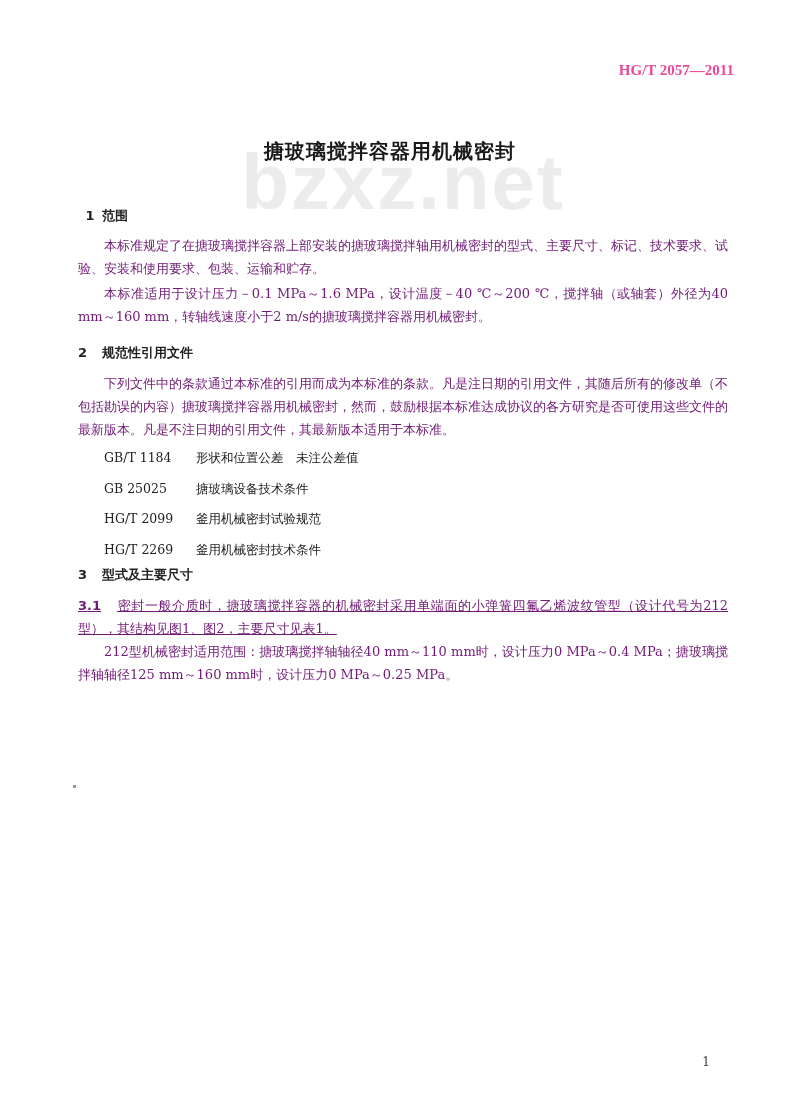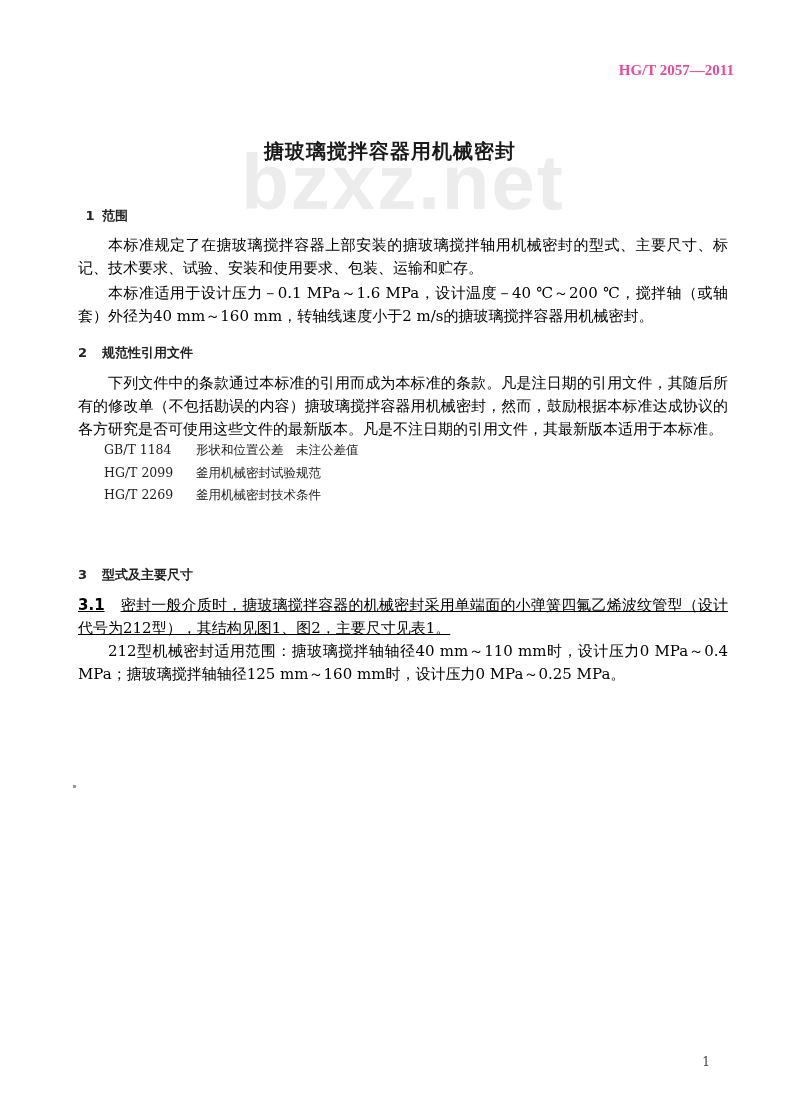--- a/index.html
+++ b/index.html
@@ -20,27 +20,27 @@
     position: absolute; left: 0; width: 780px; top: 138px; text-align: center;
     font-family: "DejaVu Sans", sans-serif; font-weight: bold; font-size: 20px; letter-spacing: 1px;
     color: #1a1a1a; z-index: 1;
   }
   .heading {
     position: absolute; left: 78px; font-family: "DejaVu Sans", sans-serif; font-weight: bold;
     font-size: 13px; color: #222;
   }
   .heading .num { display: inline-block; width: 24px; }
   .para {
-    position: absolute; left: 78px; width: 650px; font-size: 15px; line-height: 23px;
-    color: #000000; text-indent: 2em; text-align: justify;
+    position: absolute; left: 78px; width: 650px; font-size: 13px; line-height: 23px;
+    color: #701a75; text-indent: 2em; text-align: justify;
   }
   .para.noindent { text-indent: 0; }
   .para .clause { font-family: "DejaVu Sans", sans-serif; font-weight: bold; margin-right: 16px; }
   .refs { position: absolute; left: 104px; top: 439px; font-size: 12.5px; line-height: 22.5px; color: #222; }
-  .ref-row { white-space: nowrap; }
+  .ref-row { white-space: nowrap; margin-top: 8px; }
   .ref-code { display: inline-block; min-width: 92px; }
   .page-no { position: absolute; right: 90px; top: 1055px; font-size: 12px; color: #444; }
   .speck { position: absolute; left: 73px; top: 785px; width: 3px; height: 3px; background: #999; }
 </style>
 </head>
 <body>
 
 <div class="std-code">HG/T 2057—2011</div>
 
 <div class="watermark">bzxz.net</div>
@@ -52,20 +52,21 @@
 <div class="para" style="top:234px;">本标准规定了在搪玻璃搅拌容器上部安装的搪玻璃搅拌轴用机械密封的型式、主要尺寸、标记、技术要求、试验、安装和使用要求、包装、运输和贮存。</div>
 <div class="para" style="top:282px;">本标准适用于设计压力－0.1 MPa～1.6 MPa，设计温度－40 ℃～200 ℃，搅拌轴（或轴套）外径为40 mm～160 mm，转轴线速度小于2 m/s的搪玻璃搅拌容器用机械密封。</div>
 
 <div class="heading" style="top:344px;">
   <span class="num">2</span><span>规范性引用文件</span>
 </div>
 <div class="para" style="top:372px;">下列文件中的条款通过本标准的引用而成为本标准的条款。凡是注日期的引用文件，其随后所有的修改单（不包括勘误的内容）搪玻璃搅拌容器用机械密封，然而，鼓励根据本标准达成协议的各方研究是否可使用这些文件的最新版本。凡是不注日期的引用文件，其最新版本适用于本标准。</div>
 
 <div class="refs">
   <div class="ref-row"><span class="ref-code">GB/T 1184</span><span>形状和位置公差　未注公差值</span></div>
+  <div class="ref-row"><span class="ref-code">GB 25025</span><span>搪玻璃设备技术条件</span></div>
   <div class="ref-row"><span class="ref-code">HG/T 2099</span><span>釜用机械密封试验规范</span></div>
   <div class="ref-row"><span class="ref-code">HG/T 2269</span><span>釜用机械密封技术条件</span></div>
 </div>
 
 <div class="heading" style="top:566px;">
   <span class="num">3</span><span>型式及主要尺寸</span>
 </div>
 <div class="para noindent" style="top:594px;text-decoration:underline;">
   <span class="clause">3.1</span><span>密封一般介质时，搪玻璃搅拌容器的机械密封采用单端面的小弹簧四氟乙烯波纹管型（设计代号为212型），其结构见图1、图2，主要尺寸见表1。</span>
 </div>

